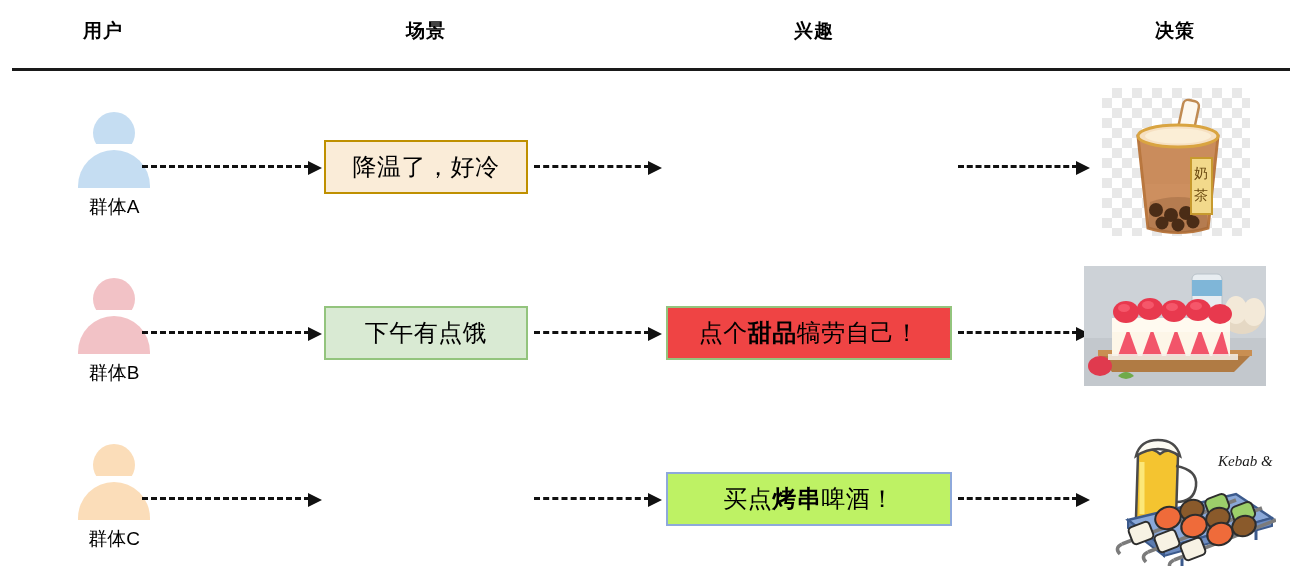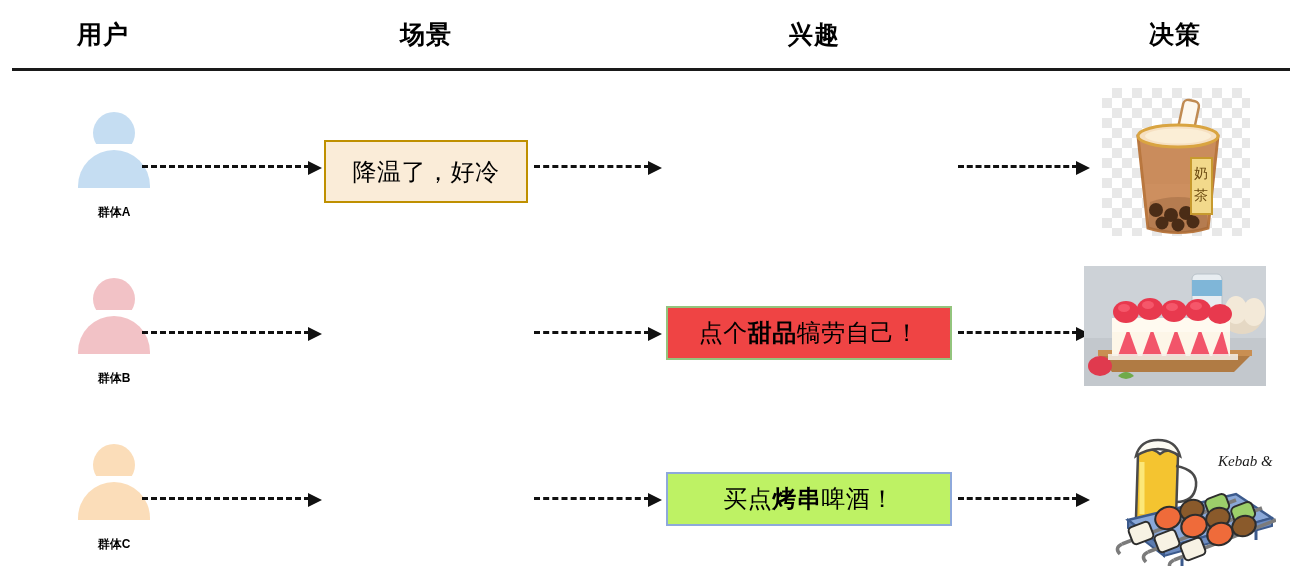--- a/index.html
+++ b/index.html
@@ -26,21 +26,21 @@
   .header-row {
     position: absolute;
     top: 0;
     left: 0;
     width: 1304px;
     height: 62px;
   }
   .col-head {
     position: absolute;
     top: 18px;
-    font-size: 25px;
+    font-size: 19px;
     font-weight: bold;
     letter-spacing: 1px;
     text-align: left;
     white-space: nowrap;
     transform: translateX(-50%);
     color: #000;
   }
   .rule {
     position: absolute;
     left: 12px;
@@ -95,23 +95,23 @@
   .avatar .notch {
     position: absolute;
     left: 22px;
     top: 32px;
     width: 36px;
     height: 20px;
     background: #ffffff;
     border-radius: 0 0 22px 22px;
   }
   .avatar-label {
-    margin-top: 16px;
-    font-size: 12px;
-    font-weight: bold;
+    margin-top: 6px;
+    font-size: 19px;
+    font-weight: normal;
     white-space: nowrap;
     color: #000;
   }
 
   
   .flow-box {
     position: absolute;
     box-sizing: border-box;
     border-width: 2px;
     border-style: solid;
@@ -119,21 +119,21 @@
     align-items: center;
     justify-content: center;
     font-size: 24px;
     white-space: nowrap;
     letter-spacing: 0.5px;
   }
   .scene-box {
     left: 324px;
     top: 44px;
     width: 204px;
-    height: 63px;
+    height: 54px;
   }
   .interest-box {
     left: 666px;
     top: 44px;
     width: 286px;
     height: 54px;
   }
   .flow-box b { font-weight: bold; }
 
   
@@ -271,20 +271,21 @@
         <div class="body" style="background:#f2c2c6"></div>
       </div>
       <div class="avatar-label">群体B</div>
     </div>
 
     <div class="arrow arrow-a">
       <div class="line"></div>
       <div class="head"></div>
     </div>
 
+    <div class="flow-box scene-box" style="background:#d9ead3;border-color:#93c47d">下午有点饿</div>
 
     <div class="arrow arrow-b">
       <div class="line"></div>
       <div class="head"></div>
     </div>
 
     <div class="flow-box interest-box" style="background:#ef4444;border-color:#93c47d">
       <span>点个</span>
         <b>甜品</b>
         <span>犒劳自己！</span>

